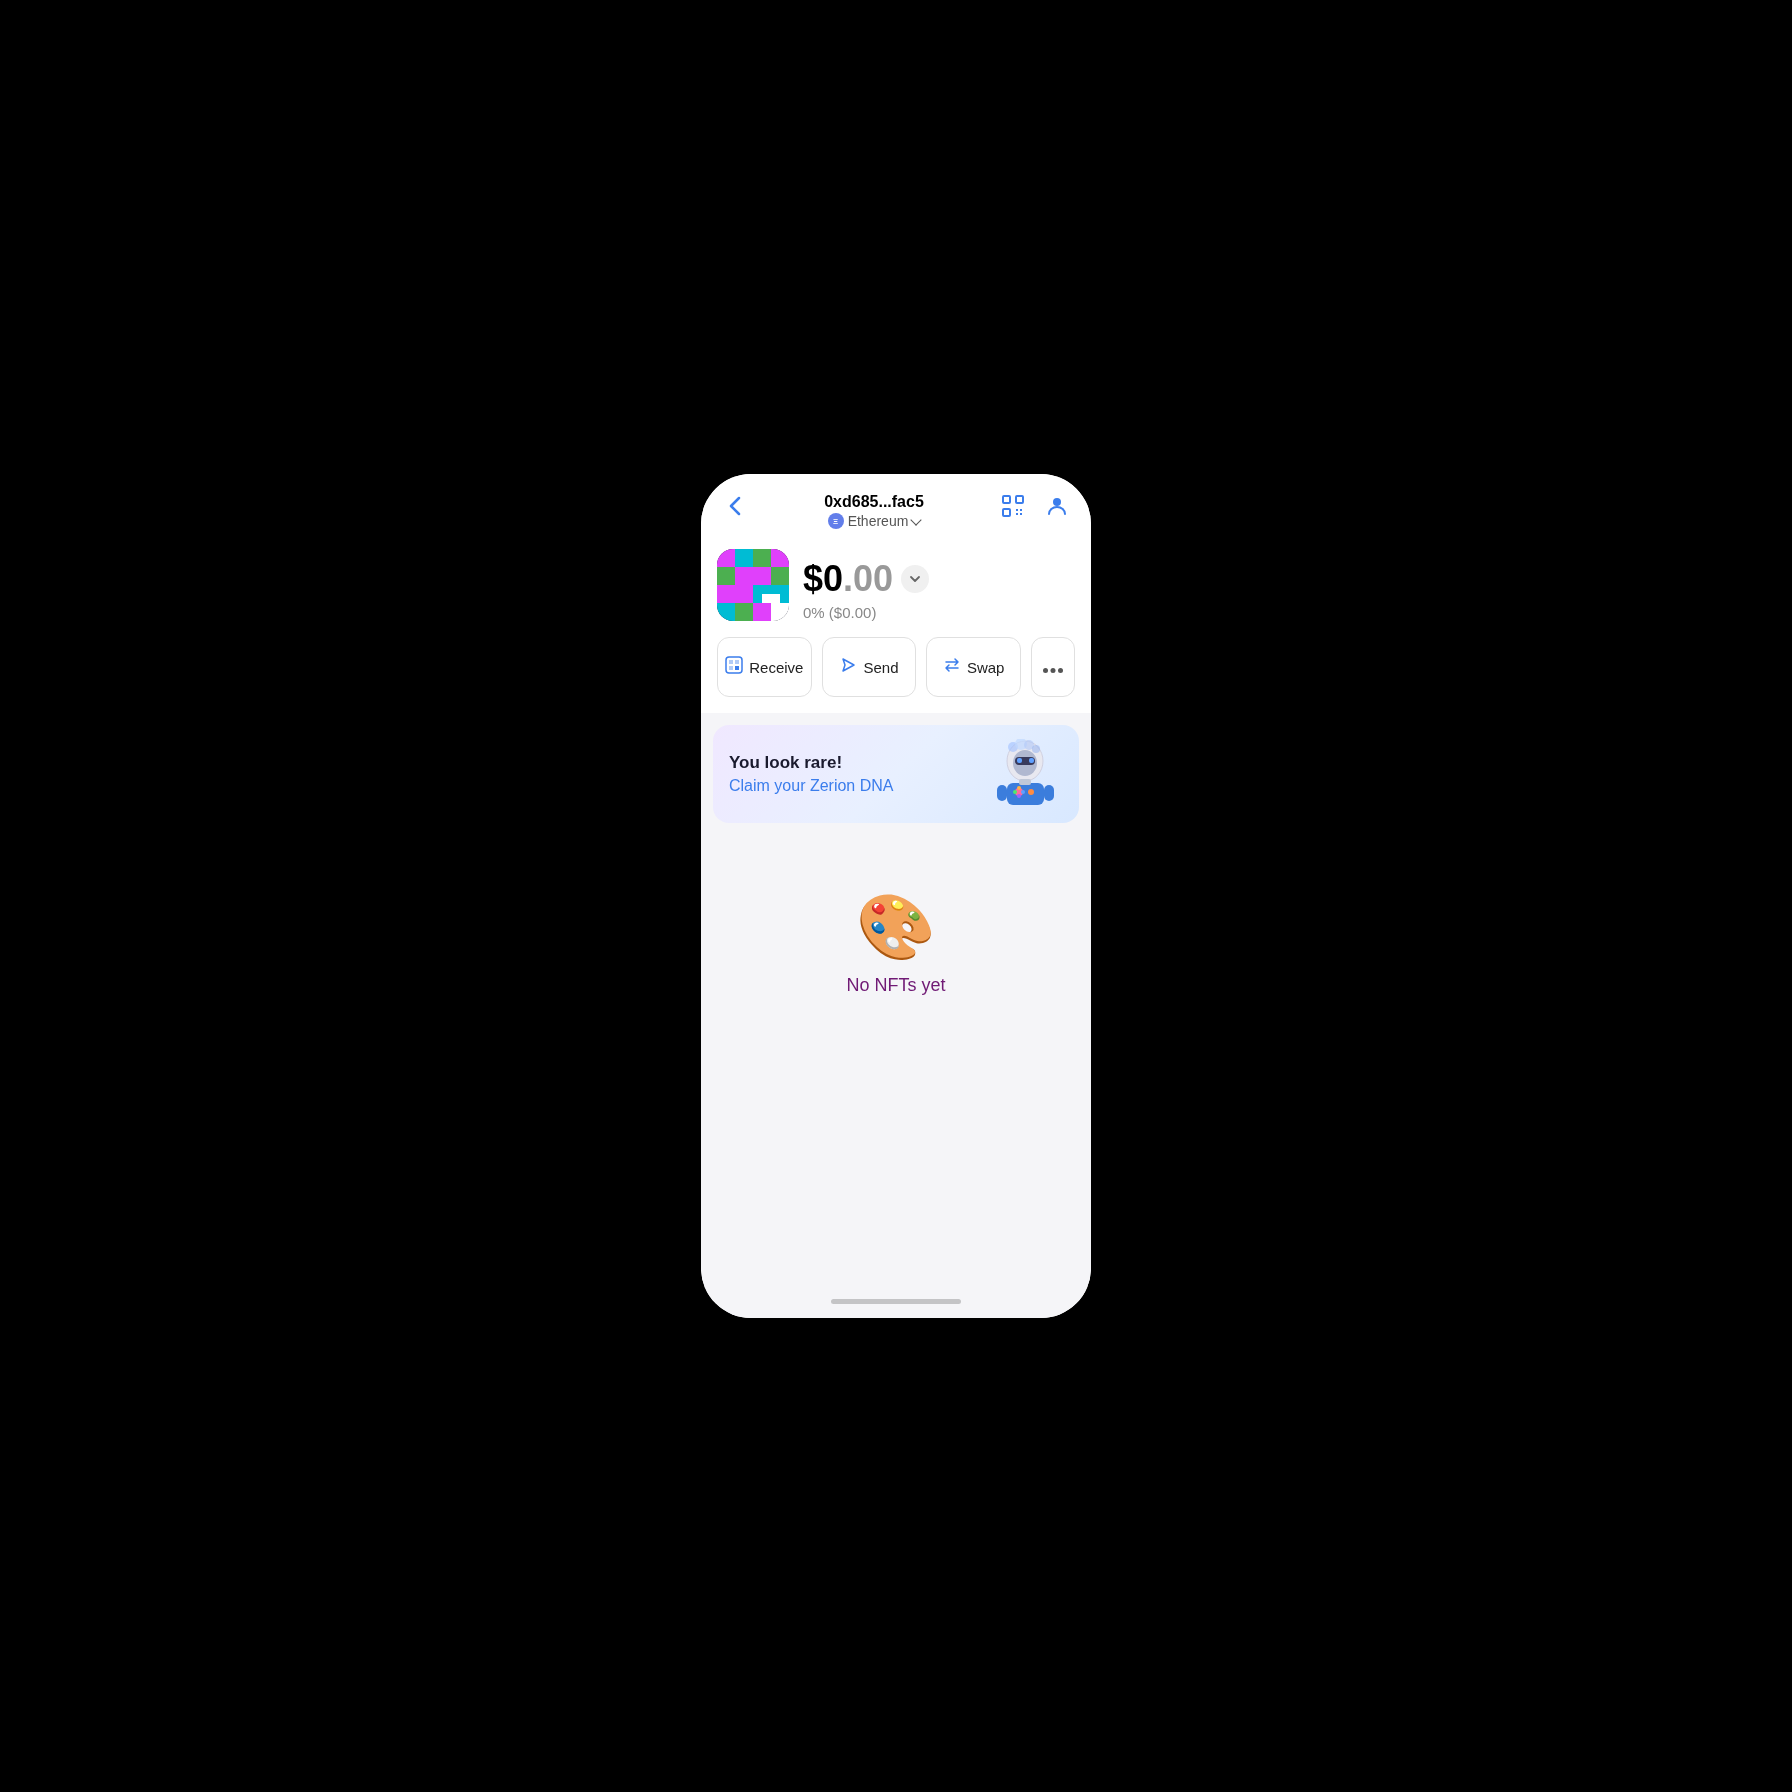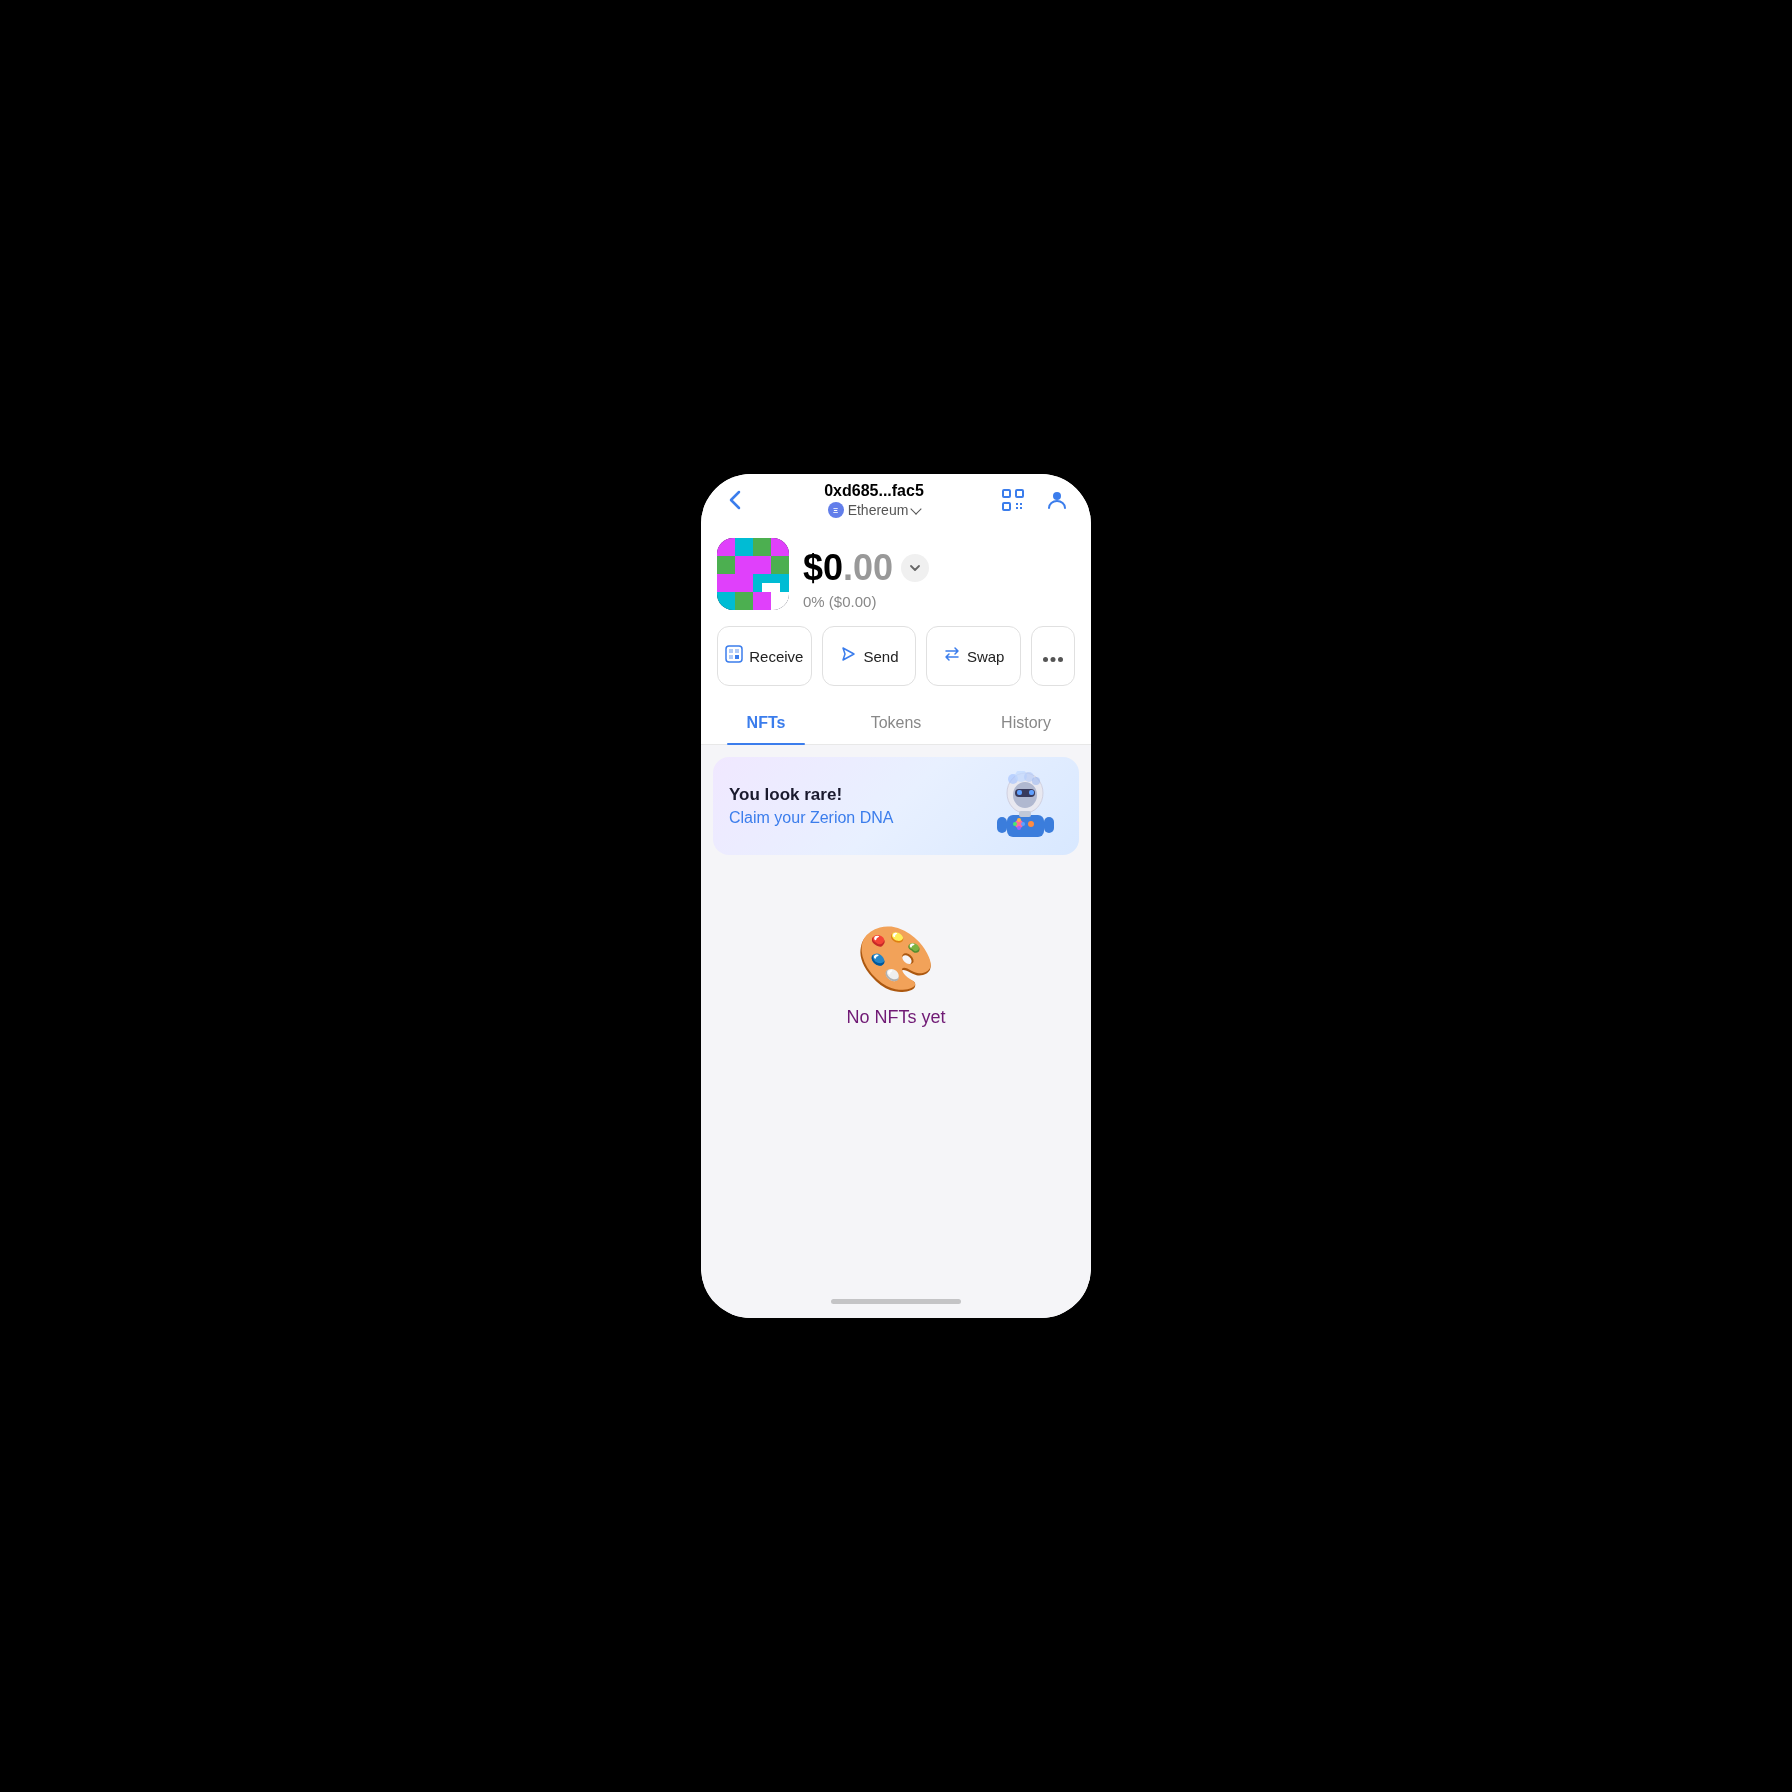--- a/index.html
+++ b/index.html
@@ -112,20 +112,21 @@
       align-items: center;
       justify-content: center;
       cursor: pointer;
     }
 
     .header-center {
       display: flex;
       flex-direction: column;
       align-items: center;
       gap: 2px;
+      margin-top: 11px;
     }
 
     .wallet-address {
       font-size: 16px;
       font-weight: 600;
       color: #000;
     }
 
     .network-badge {
       display: flex;
@@ -498,31 +499,20 @@
       <span>
         <svg width="20" height="5" viewBox="0 0 20 5">
           <circle cx="2.5" cy="2.5" r="2.5" fill="#555"></circle>
           <circle cx="10" cy="2.5" r="2.5" fill="#555"></circle>
           <circle cx="17.5" cy="2.5" r="2.5" fill="#555"></circle>
         </svg>
       </span>
     </button>
   </div>
 
-  <div class="tabs">
-    <div class="tab active">
-      <span>NFTs</span>
-    </div>
-    <div class="tab">
-      <span>Tokens</span>
-    </div>
-    <div class="tab">
-      <span>History</span>
-    </div>
-  </div>
 
   <div class="content">
 
     <div class="banner">
       <div class="banner-text">
         <div class="banner-title">You look rare!</div>
         <div class="banner-subtitle">Claim your Zerion DNA</div>
       </div>
       <div class="banner-image">
         

